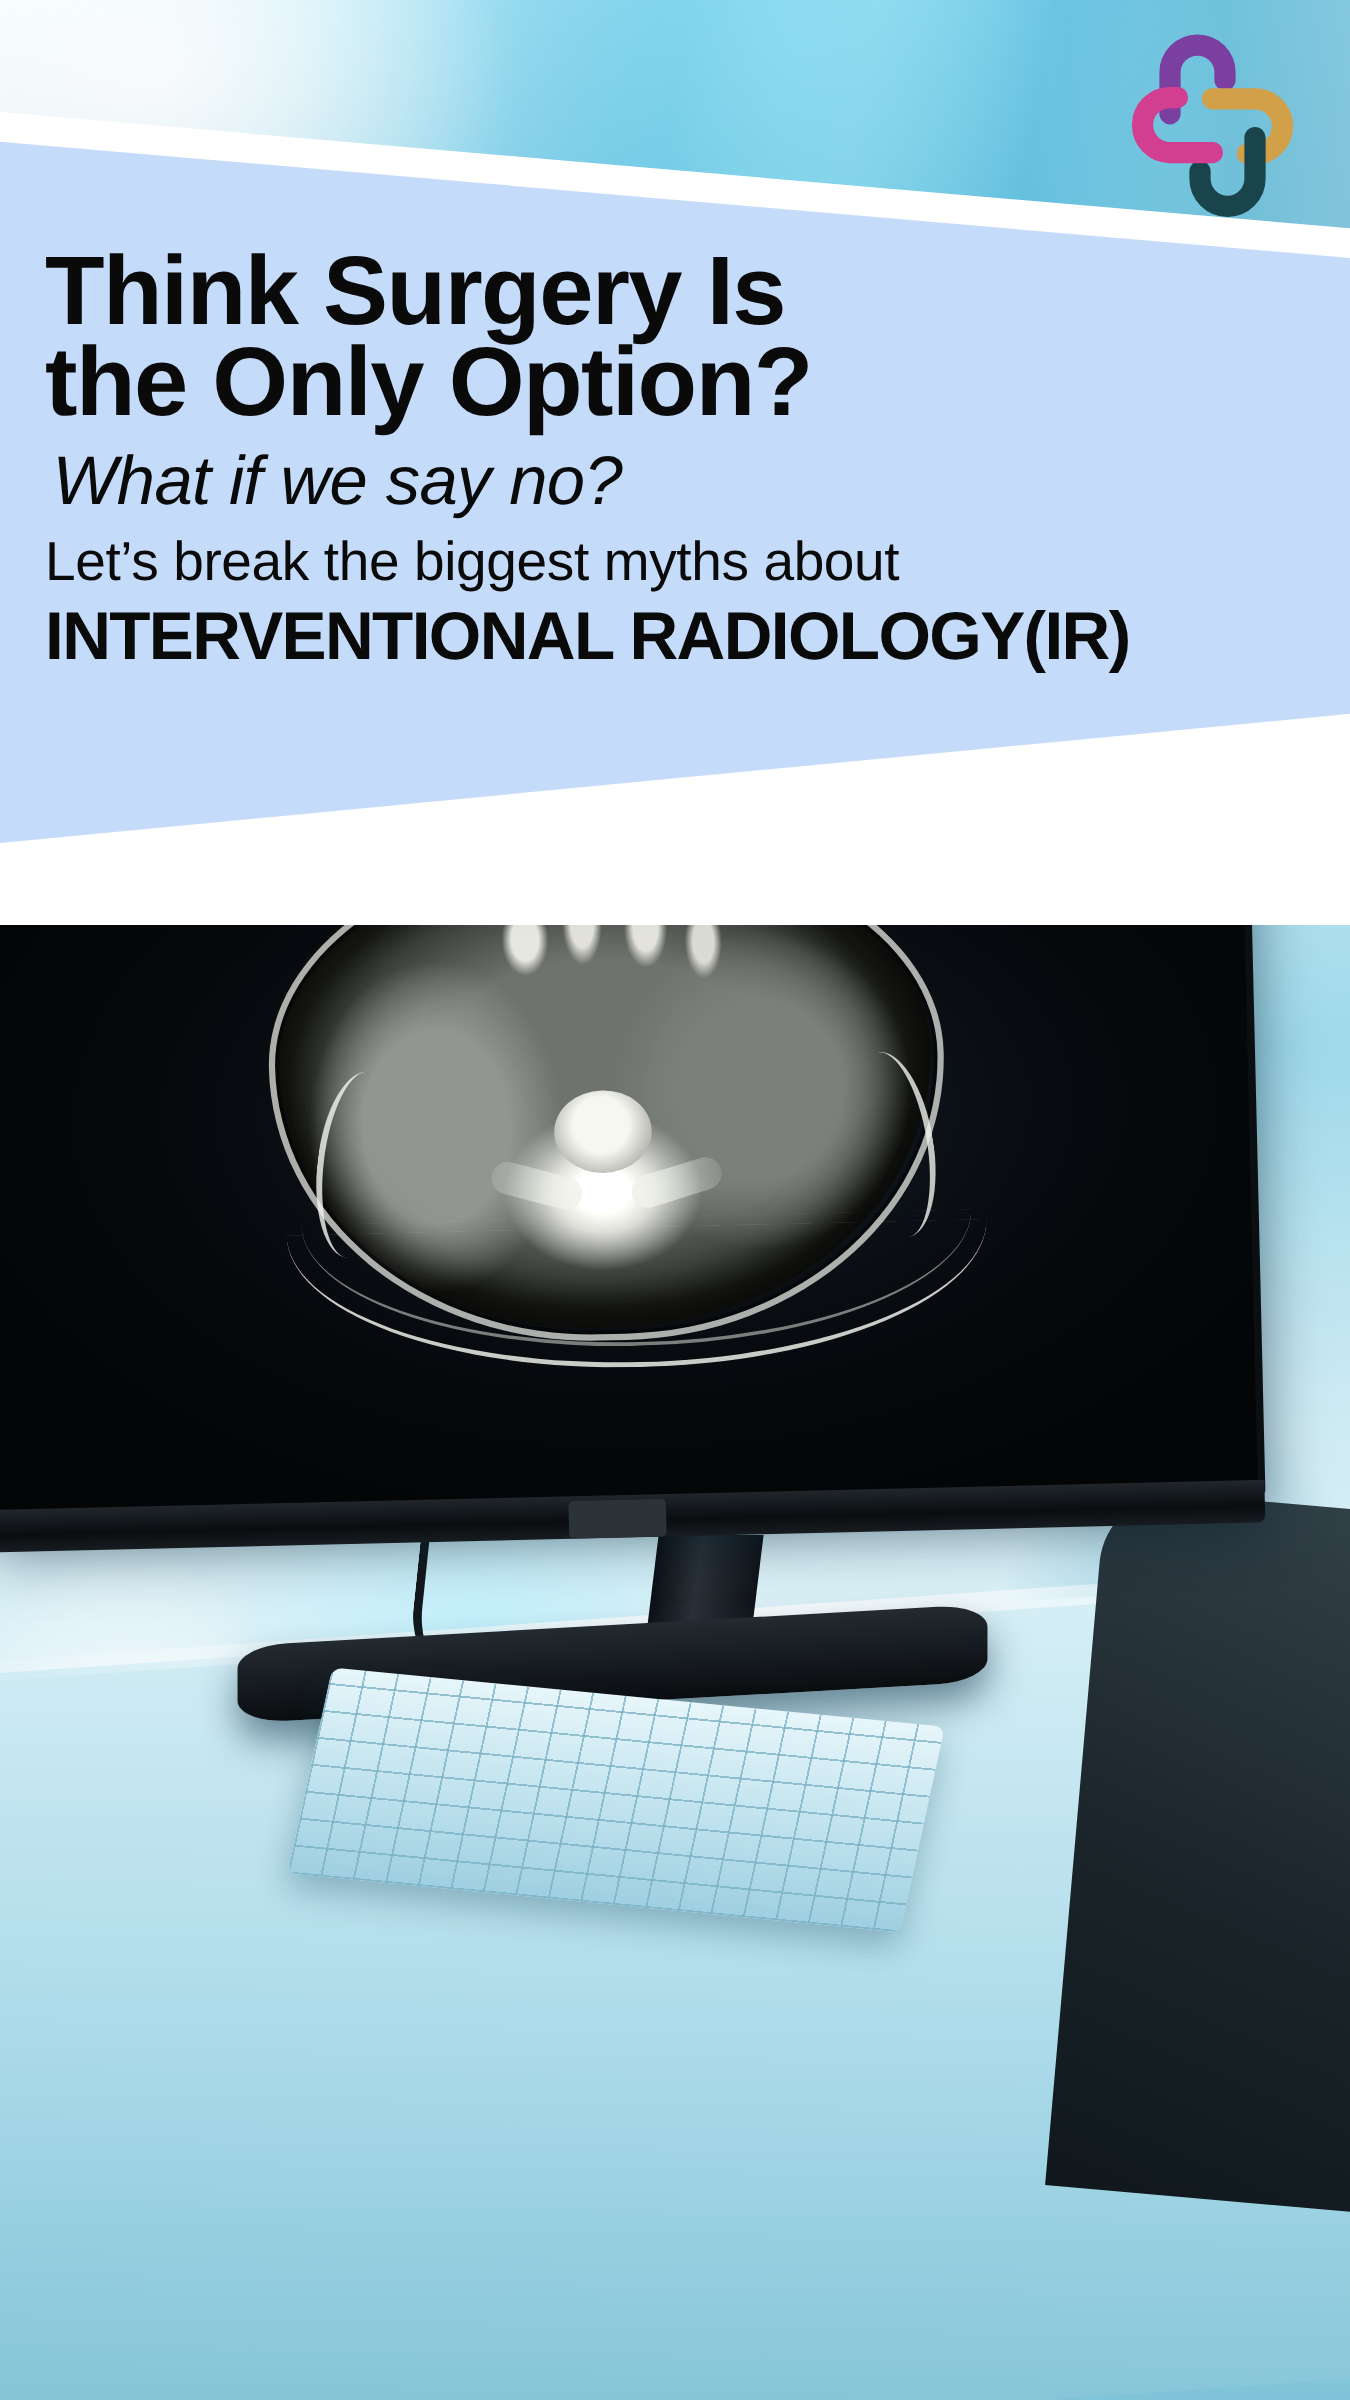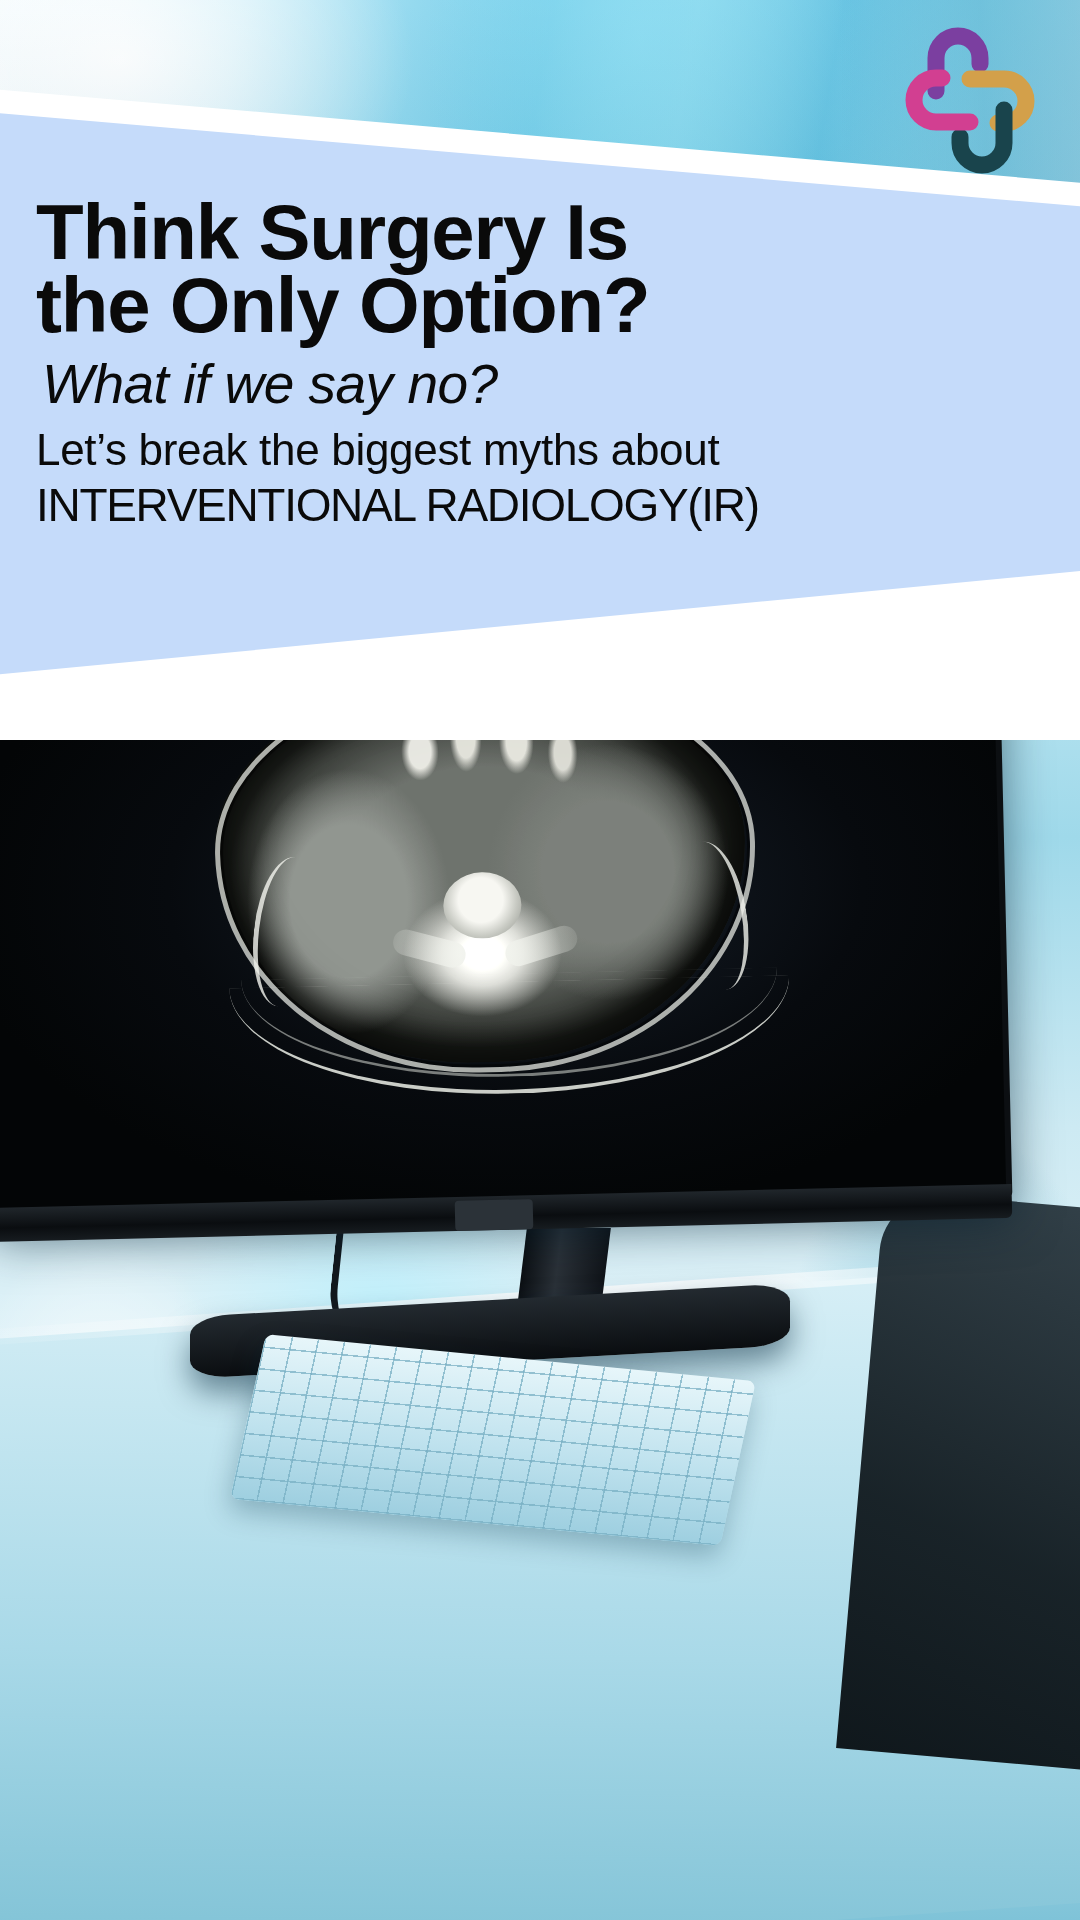--- a/index.html
+++ b/index.html
@@ -225,22 +225,22 @@
     margin:0 0 14px 6px;
     font-style:italic;
   }
   .h3{
     font-size:44px;line-height:1.0;
     font-weight:400;
     letter-spacing:-.3px;
     margin:16px 0 10px 0;
   }
   .h4{
-    font-size:46px;line-height:1.0;
-    font-weight:400;
+    font-size:54px;line-height:1.0;
+    font-weight:700;
     letter-spacing:-1.3px;
     margin:0;
     white-space:nowrap;
   }
 </style>
 </head>
 <body>
 
 <div id="poster">
 

